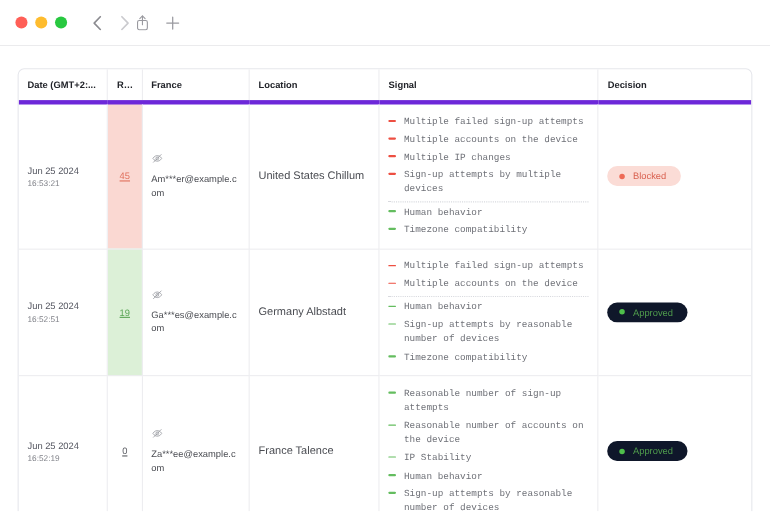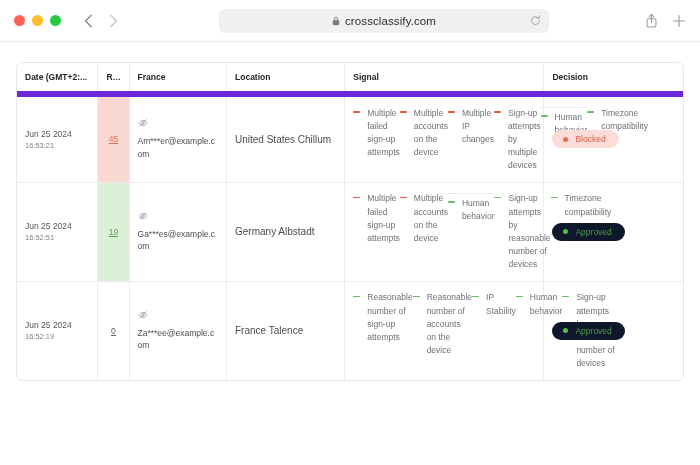--- a/index.html
+++ b/index.html
@@ -93,21 +93,21 @@
     width: 100%;
     border-collapse: collapse;
     table-layout: fixed;
   }
   table.dh th {
     font-size: 8.5px;
     font-weight: bold;
     color: #22242a;
     text-align: left;
     padding: 9px 8px;
-    border-bottom: 6px solid #6d28d9;
+    border-bottom: 4px solid #6d28d9;
     border-right: 1px solid #ededf0;
     white-space: nowrap;
     overflow: hidden;
     text-overflow: ellipsis;
     vertical-align: middle;
   }
   table.dh th:last-child { border-right: none; }
   table.dh td {
     font-size: 8.5px;
     color: #4a4c52;
@@ -139,21 +139,21 @@
   td.risk.mid  { background: #dcf0d7; color: #5aa555; }
   td.risk.low  { background: #ffffff; color: #5b5d63; }
 
   .email-cell { line-height: 1.5; }
   .eye-off { color: #8c8e95; margin-bottom: 3px; display: block; }
   .email-text { font-size: 8.5px; color: #4a4c52; word-break: break-all; line-height: 1.5; }
 
   .loc-text { font-size: 10px; color: #4a4c52; }
 
   td.signal { padding: 6px 8px 6px 4px; }
-  .sig-list { display: flex; flex-direction: row; }
+  .sig-list { display: flex; flex-direction: column; font-family: Liberation Mono, monospace; }
   .sig-item {
     display: flex; align-items: flex-start; gap: 7px;
     padding: 1.5px 0;
   }
   .sig-item.divider-above { border-top: 1px dotted #d8d9de; padding-top: 3px; margin-top: 2px; }
   .sig-dash {
     flex: 0 0 7px;
     height: 8.5px;
     display: flex; align-items: center;
     margin-top: 1px;
@@ -197,39 +197,20 @@
       <span class="nav-btn back">
         <svg width="9" height="14" viewBox="0 0 9 14" fill="none">
           <path d="M7.2 1.2L1.6 7l5.6 5.8" stroke="currentColor" stroke-width="1.5" stroke-linecap="round" stroke-linejoin="round"></path>
         </svg>
       </span>
       <span class="nav-btn fwd">
         <svg width="9" height="14" viewBox="0 0 9 14" fill="none">
           <path d="M1.8 1.2L7.4 7l-5.6 5.8" stroke="currentColor" stroke-width="1.5" stroke-linecap="round" stroke-linejoin="round"></path>
         </svg>
       </span>
-    </div>
-    <div class="urlbar-wrap">
-      <div class="urlbar">
-        <div class="url-center">
-          <span class="lock-icon">
-            <svg width="8" height="10" viewBox="0 0 10 12" fill="none">
-              <rect x="1" y="5" width="8" height="6.2" rx="1.4" fill="currentColor"></rect>
-              <path d="M2.9 5V3.4a2.1 2.1 0 0 1 4.2 0V5" stroke="currentColor" stroke-width="1.2" fill="none"></path>
-            </svg>
-          </span>
-          <span class="url-text">crossclassify.com</span>
-        </div>
-        <span class="reload-icon">
-          <svg width="11" height="11" viewBox="0 0 14 14" fill="none">
-            <path d="M12 7a5 5 0 1 1-1.6-3.65" stroke="currentColor" stroke-width="1.15" stroke-linecap="round"></path>
-            <path d="M11.9 1v3.1H8.8" stroke="currentColor" stroke-width="1.15" stroke-linecap="round" stroke-linejoin="round"></path>
-          </svg>
-        </span>
-      </div>
     </div>
     <div class="chrome-right">
       <span class="chrome-icon">
         <svg width="13" height="15" viewBox="0 0 14 16" fill="none">
           <rect x="2.2" y="6" width="9.6" height="9" rx="1.6" stroke="currentColor" stroke-width="1.1"></rect>
           <path d="M7 10.2V1.6" stroke="currentColor" stroke-width="1.1" stroke-linecap="round"></path>
           <path d="M4.4 4.1L7 1.5l2.6 2.6" stroke="currentColor" stroke-width="1.1" stroke-linecap="round" stroke-linejoin="round"></path>
         </svg>
       </span>
       <span class="chrome-icon">

